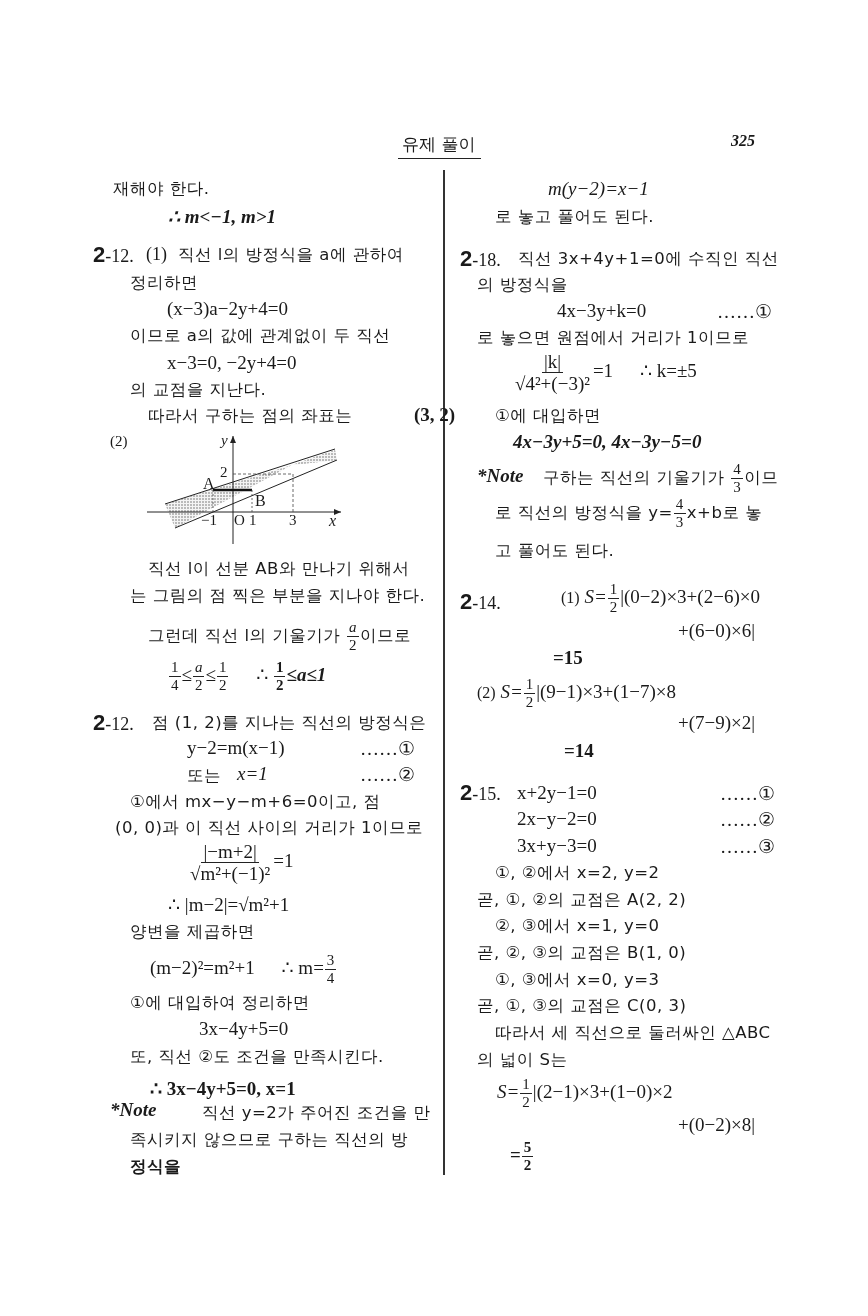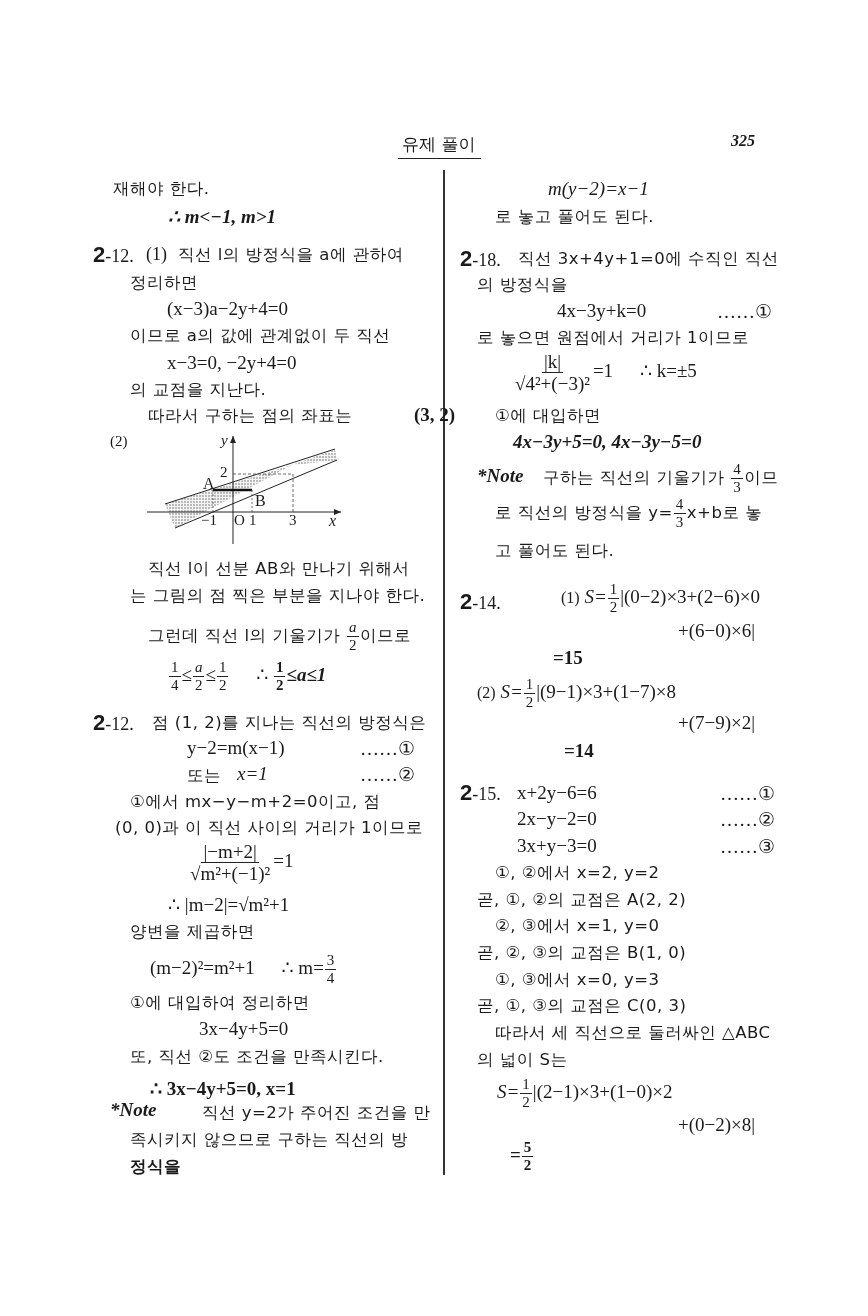--- a/index.html
+++ b/index.html
@@ -114,21 +114,21 @@
 
 <div class="abs" style="left:93px; top:710px;">
   <span class="num">2</span><span class="sub">-12.</span>
 </div>
 <div class="abs ko" style="left:152px; top:712px;">점 (1, 2)를 지나는 직선의 방정식은</div>
 <div class="abs m" style="left:187px; top:737px;">y−2=m(x−1)</div>
 <div class="abs m" style="left:360px; top:737px;">……①</div>
 <div class="abs ko" style="left:187px; top:765px;">또는</div>
 <div class="abs m mi" style="left:237px; top:763px;">x=1</div>
 <div class="abs m" style="left:360px; top:763px;">……②</div>
-<div class="abs ko" style="left:130px; top:791px;">①에서  mx−y−m+2=0이고, 점</div>
+<div class="abs ko" style="left:130px; top:791px;">①에서  mx−y−m+6=0이고, 점</div>
 <div class="abs ko" style="left:115px; top:817px;">(0, 0)과 이 직선 사이의 거리가 1이므로</div>
 <div class="abs m" style="left:187px; top:842px;">
   <span class="frac big">
       <span class="n">|−m+2|</span>
       <span class="d">√m²+(−1)²</span>
     </span><span>=1</span>
 </div>
 <div class="abs m" style="left:168px; top:893px;">∴  |m−2|=√m²+1</div>
 <div class="abs ko" style="left:130px; top:921px;">양변을 제곱하면</div>
 <div class="abs m" style="left:150px; top:953px;">
@@ -201,21 +201,21 @@
       <span class="n">1</span>
       <span class="d">2</span>
     </span><span>|(9−1)×3+(1−7)×8</span>
 </div>
 <div class="abs m" style="left:678px; top:712px;">+(7−9)×2|</div>
 <div class="abs m b" style="left:516px; top:740px;margin-left:48px;">=14</div>
 
 <div class="abs" style="left:460px; top:780px;">
   <span class="num">2</span><span class="sub">-15.</span>
 </div>
-<div class="abs m" style="left:517px; top:782px;">x+2y−6=6</div>
+<div class="abs m" style="left:517px; top:782px;">x+2y−1=0</div>
 <div class="abs m" style="left:720px; top:782px;">……①</div>
 <div class="abs m" style="left:517px; top:808px;">2x−y−2=0</div>
 <div class="abs m" style="left:720px; top:808px;">……②</div>
 <div class="abs m" style="left:517px; top:835px;">3x+y−3=0</div>
 <div class="abs m" style="left:720px; top:835px;">……③</div>
 <div class="abs ko" style="left:495px; top:862px;">①, ②에서   x=2,  y=2</div>
 <div class="abs ko" style="left:477px; top:889px;">곧, ①, ②의 교점은   A(2, 2)</div>
 <div class="abs ko" style="left:495px; top:915px;">②, ③에서   x=1,  y=0</div>
 <div class="abs ko" style="left:477px; top:942px;">곧, ②, ③의 교점은   B(1, 0)</div>
 <div class="abs ko" style="left:495px; top:969px;">①, ③에서   x=0,  y=3</div>

